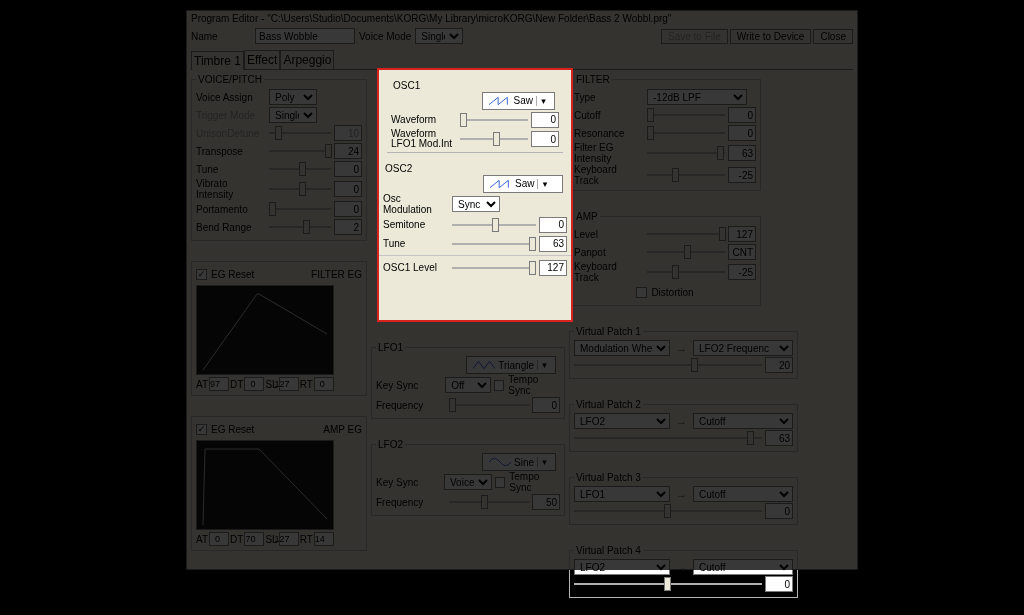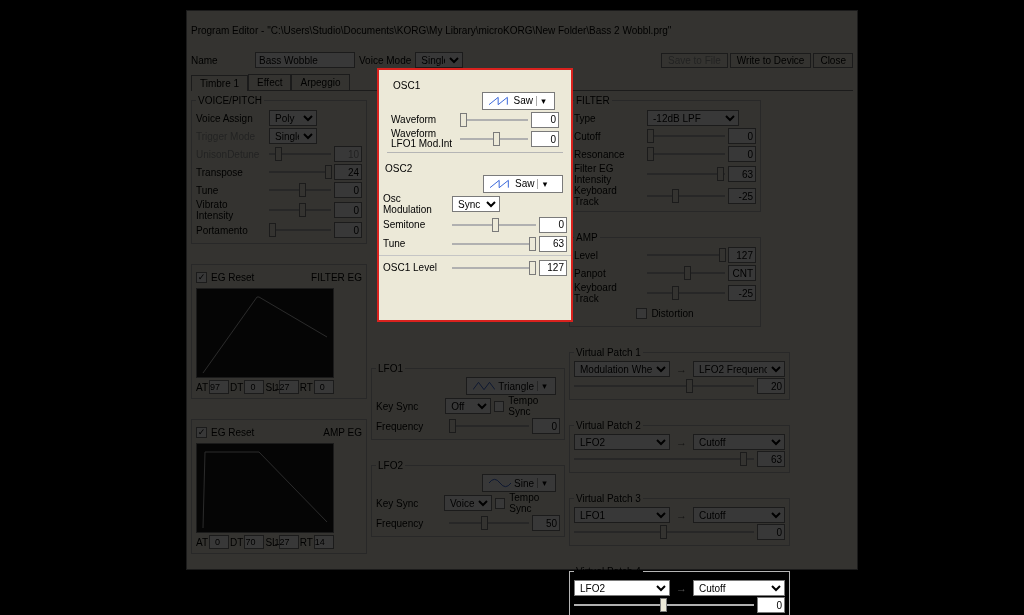--- a/index.html
+++ b/index.html
@@ -40,21 +40,21 @@
     width: 196px;
     height: 254px;
     border: 2px solid #d9221e;
     background: #ece9d8;
     z-index: 60;
     font-size: 10px;
   }
   .title-row {
     display: flex;
     align-items: center;
-    padding: 14px 4px;
+    padding: 2px 4px;
     gap: 4px;
   }
   .title-row .t { font-size: 10px; }
   .top-buttons { margin-left: auto; display: flex; gap: 2px; }
   .winbtn {
     padding: 1px 6px;
     border: 1px solid #7a7a7a;
     background: #ece9d8;
     font-size: 10px;
   }
@@ -72,25 +72,25 @@
     padding: 0 3px;
     font-size: 10px;
   }
   .tabs {
     display: flex;
     gap: 0;
     margin: 4px 4px 0 4px;
     border-bottom: 1px solid #7a7a7a;
   }
   .tab {
-    padding: 2px 8px;
+    padding: 2px 2px;
     border: 1px solid #7a7a7a;
     border-bottom: none;
     background: #ece9d8;
-    font-size: 10px;
+    font-size: 12px;
     position: relative;
   }
   .tab.active { background: #ece9d8; top: 1px; }
   .columns {
     display: flex;
     padding: 4px;
     gap: 4px;
   }
   .col { display: flex; flex-direction: column; gap: 20px; }
   .col.c1 { width: 176px; }
@@ -111,21 +111,21 @@
   .lbl { width: 70px; font-size: 10px; }
   .lbl.s { width: 60px; }
   .sel {
     height: 16px;
     border: 1px solid #7a7a7a;
     background: #fff;
     font-size: 10px;
     padding: 0 1px;
   }
   .sel.w50 { width: 48px; }
-  .sel.w80 { width: 92px; }
+  .sel.w80 { width: 100px; }
   .sel.w96 { width: 96px; }
   .slider {
     flex: 1;
     height: 14px;
     position: relative;
   }
   .slider::before {
     content: '';
     position: absolute;
     left: 0; right: 0; top: 6px;
@@ -264,20 +264,27 @@
             </div>
             <span class="valbox">0</span>
           </div>
         <div class="row">
             <span class="lbl">Portamento</span>
             <div class="slider">
               <div class="thumb" style="left:0%"></div>
             </div>
             <span class="valbox">0</span>
           </div>
+        <div class="row">
+            <span class="lbl">Bend Range</span>
+            <div class="slider">
+              <div class="thumb" style="left:55%"></div>
+            </div>
+            <span class="valbox">2</span>
+          </div>
       </fieldset>
 
       <fieldset>
         <div class="row">
             <div class="chk">
               <span class="box">✓</span>
               <span>EG Reset</span>
             </div>
             <span class="right-title">FILTER EG</span>
           </div>

